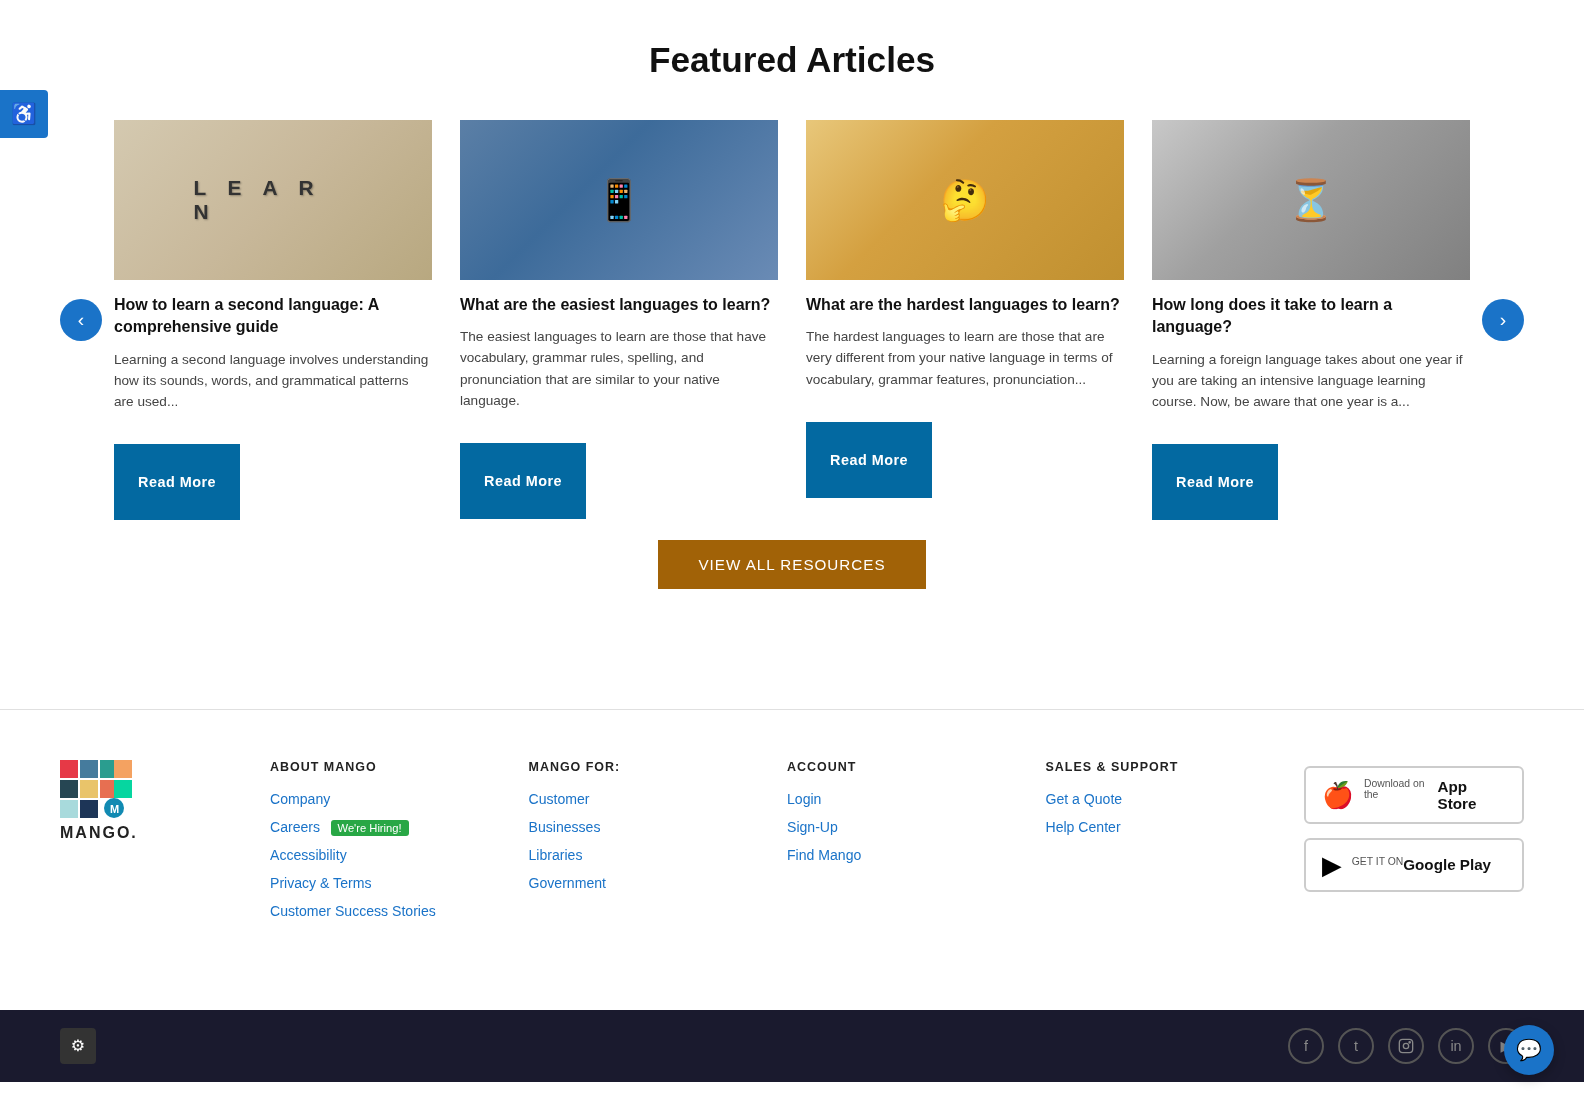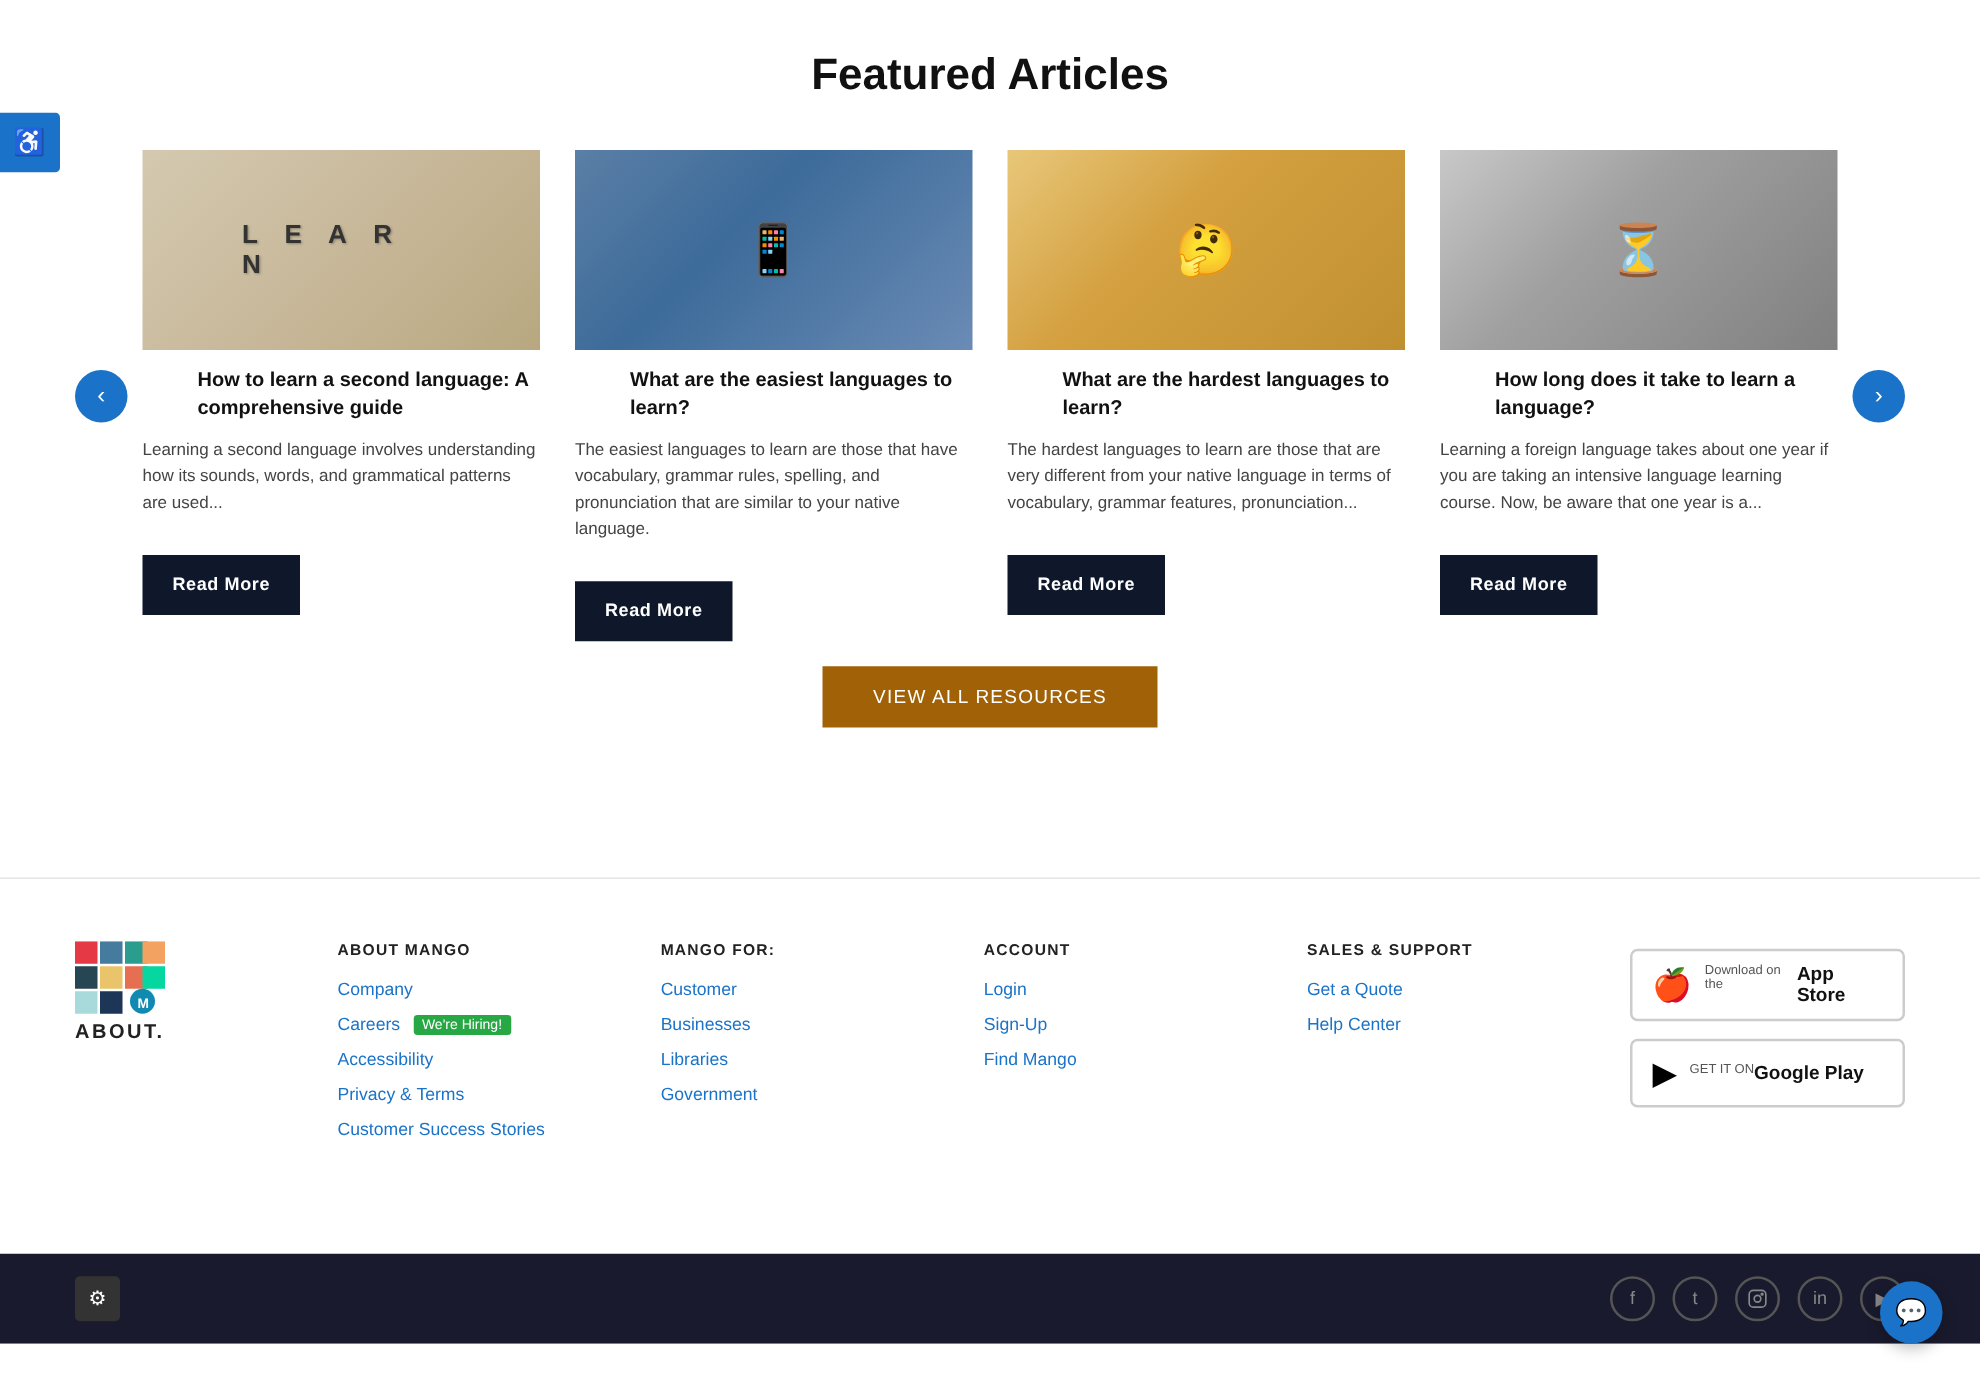--- a/index.html
+++ b/index.html
@@ -109,33 +109,32 @@
       left: 50%;
       transform: translate(-50%, -50%);
       font-size: 2.5rem;
     }
     .article-heading {
       font-size: 1rem;
       font-weight: 700;
       line-height: 1.4;
       margin-bottom: 10px;
       color: #111;
-      margin-left: 44px;
     }
     .article-excerpt {
       font-size: 0.85rem;
       line-height: 1.55;
       color: #444;
       margin-bottom: 32px;
     }
     .read-more-btn {
-      background: #0f172a;
+      background: #0369a1;
       color: #fff;
       border: none;
-      padding: 16px 24px;
+      padding: 30px 24px;
       font-size: 0.9rem;
       font-weight: 600;
       cursor: pointer;
       letter-spacing: 0.5px;
       display: inline-block;
     }
 
     
     .view-all-container {
       text-align: center;
@@ -380,21 +379,21 @@
         <rect x="54" y="0" width="18" height="18" fill="#f4a261"></rect>
         <rect x="0" y="20" width="18" height="18" fill="#264653"></rect>
         <rect x="20" y="20" width="18" height="18" fill="#e9c46a"></rect>
         <rect x="40" y="20" width="18" height="18" fill="#e76f51"></rect>
         <rect x="0" y="40" width="18" height="18" fill="#a8dadc"></rect>
         <rect x="20" y="40" width="18" height="18" fill="#1d3557"></rect>
         <rect x="54" y="20" width="18" height="18" fill="#06d6a0"></rect>
         <circle cx="54" cy="48" r="10" fill="#118ab2"></circle>
         <text x="50" y="53" font-size="11" fill="#fff" font-weight="bold">M</text>
       </svg>
-      <span class="logo-text">ABOUT.</span>
+      <span class="logo-text">MANGO.</span>
     </div>
 
     <div class="footer-col">
       <h4>ABOUT MANGO</h4>
       <ul>
         <li>
           <a href="#">Company</a>
         </li>
         <li>
           <a href="#">Careers</a>

